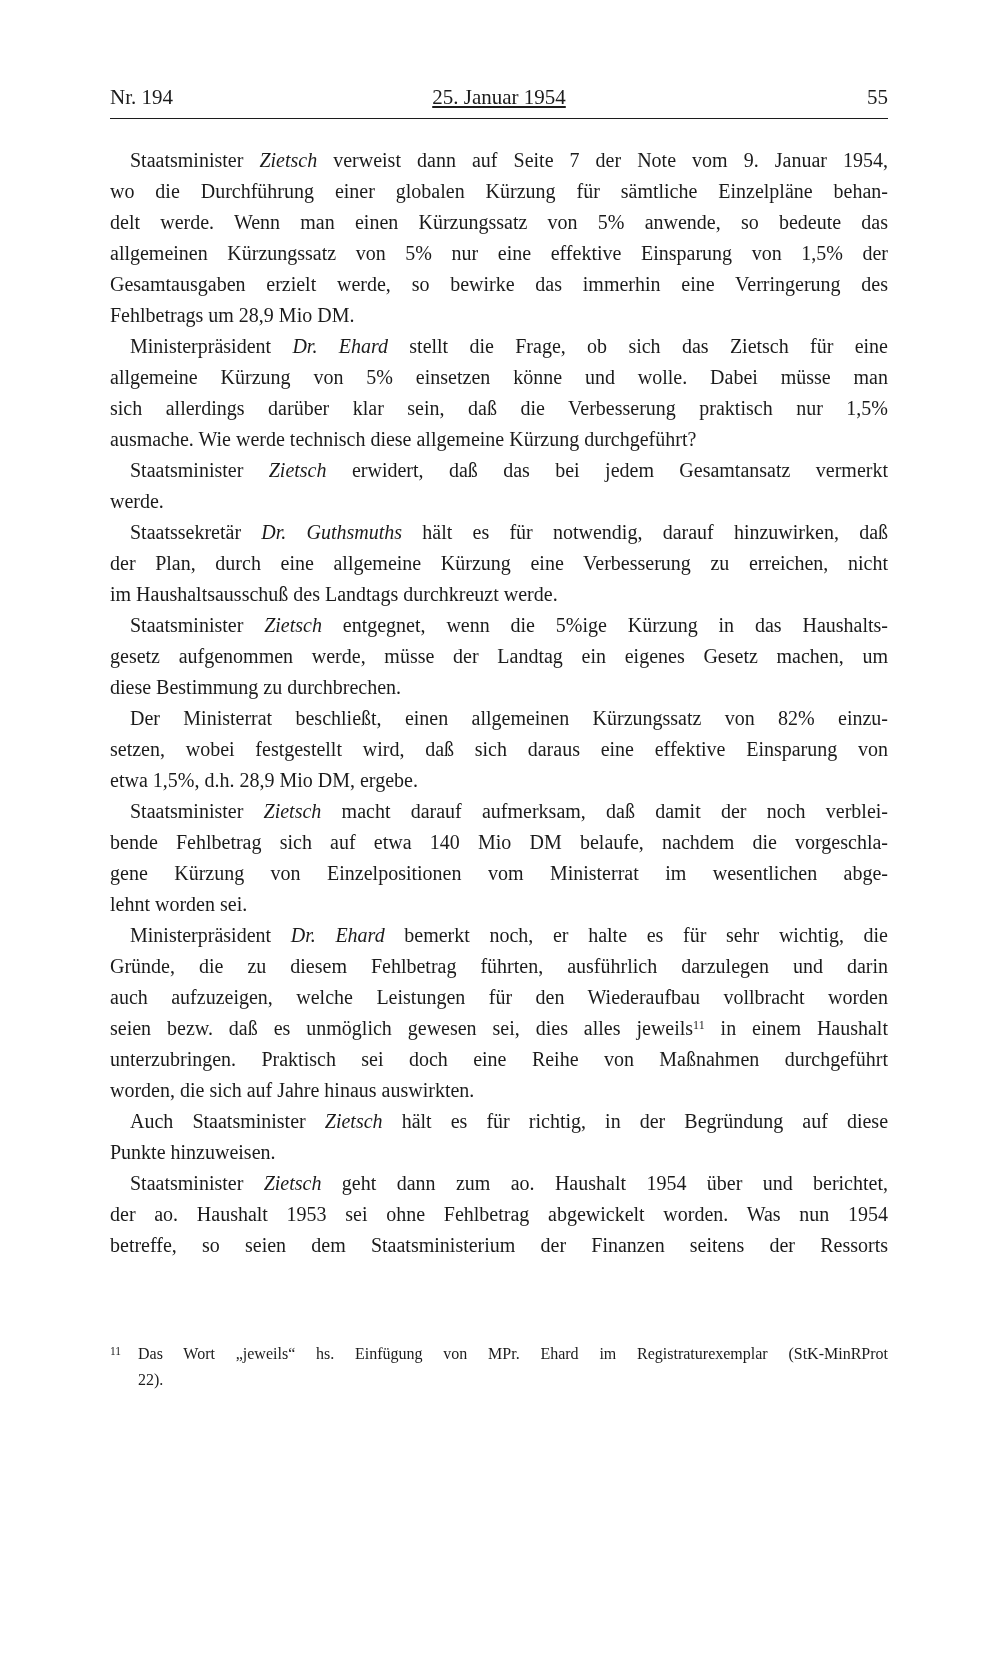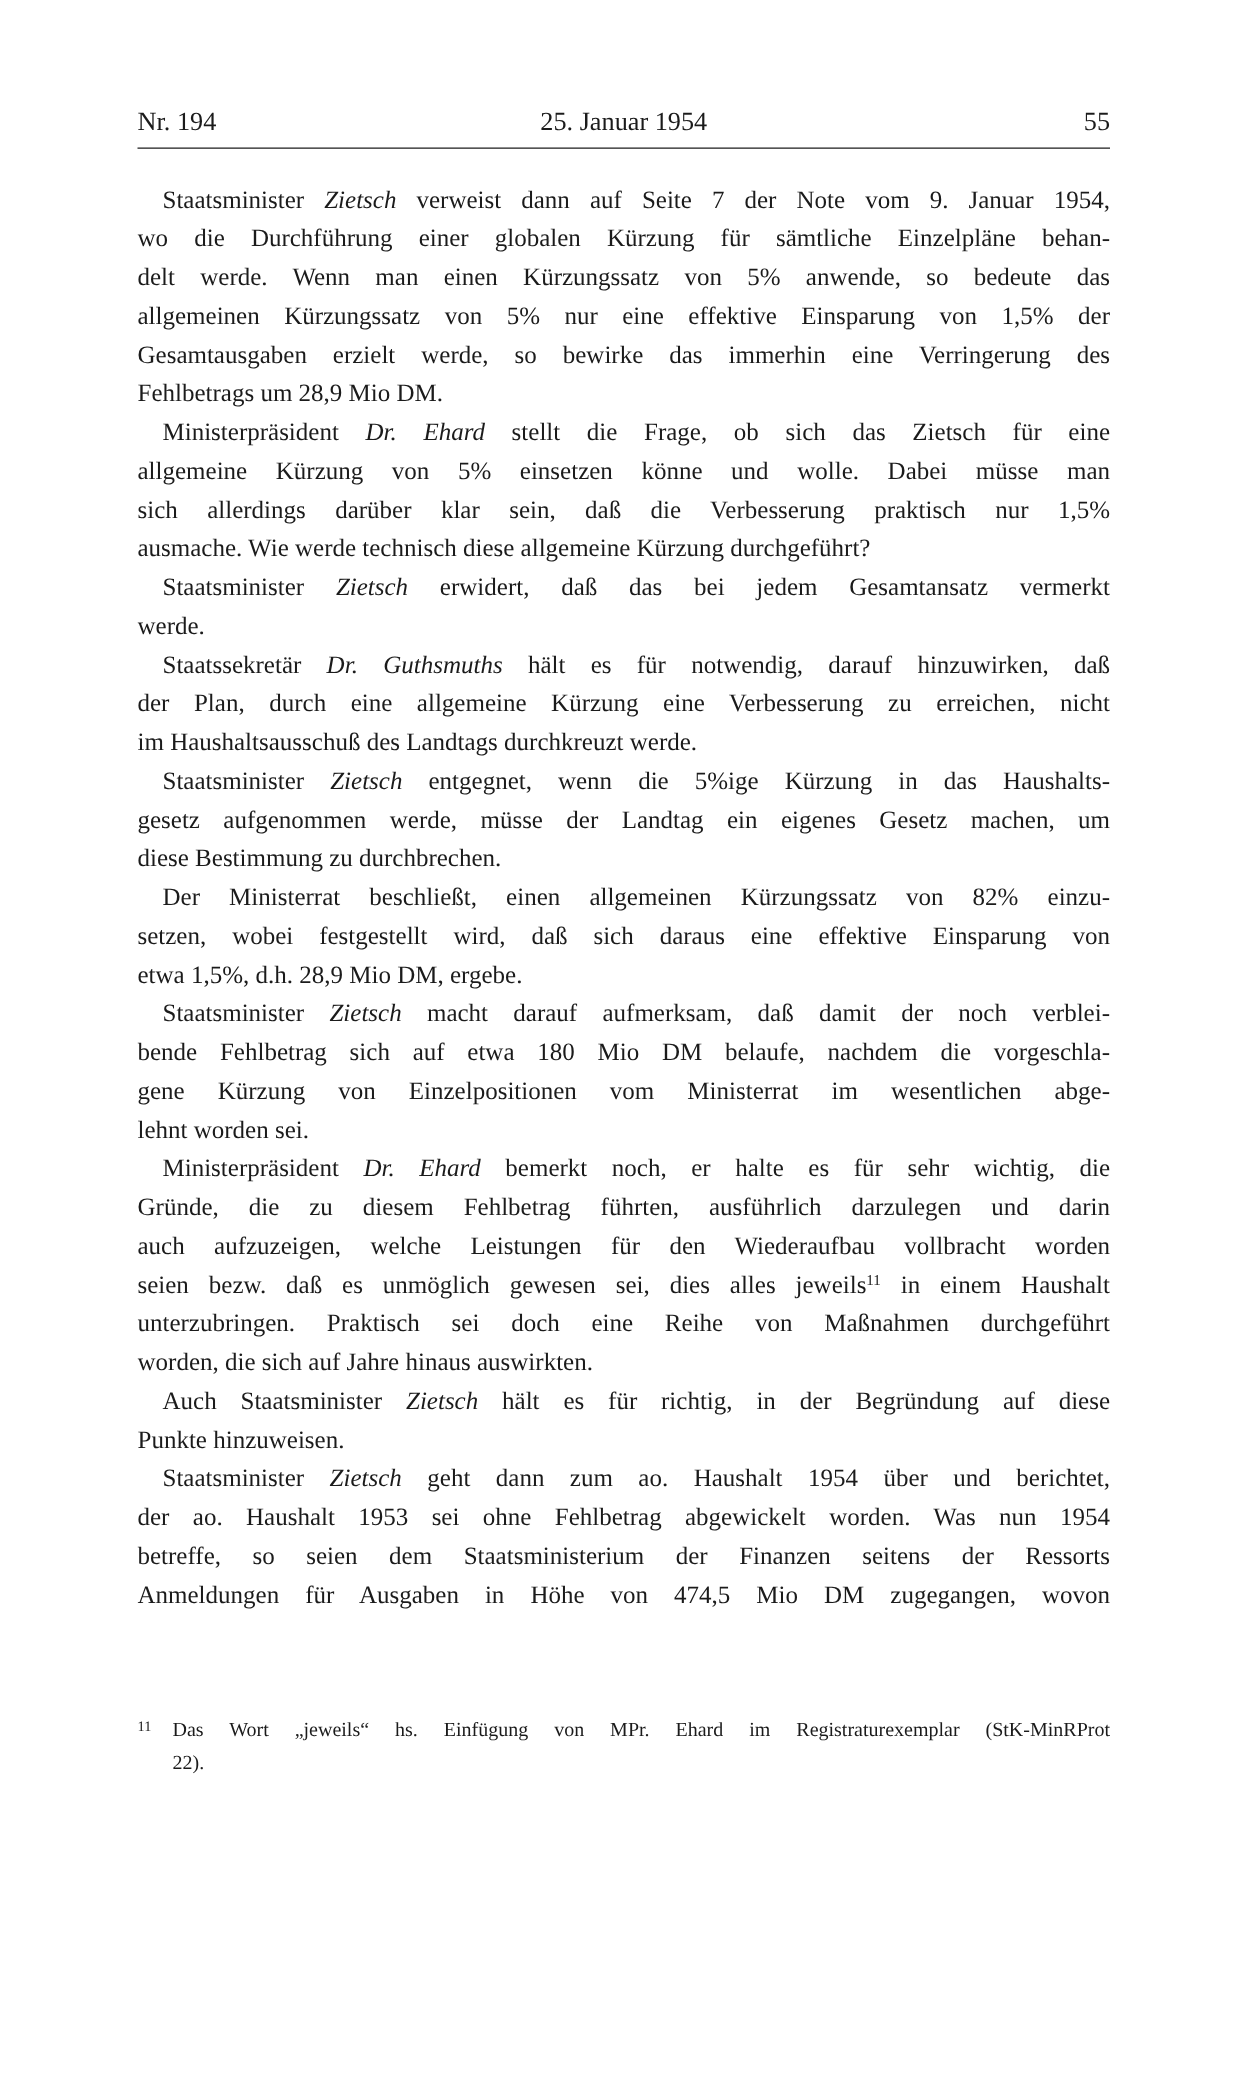--- a/index.html
+++ b/index.html
@@ -30,20 +30,21 @@
     align-items: flex-start;
     font-size: 21px;
     line-height: 26px;
     padding-bottom: 8px;
     border-bottom: 1.6px solid #1c1c1c;
   }
   .header .center {
     position: absolute;
     left: 50%;
     transform: translateX(-50%);
+    text-decoration: underline;
   }
 
   
   .body-text {
     margin-top: 26px;
     font-size: 20px;
     line-height: 31px;
   }
   .para { margin: 0; }
   .line {
@@ -120,41 +121,40 @@
           <div class="line"><span>gesetz aufgenommen werde, müsse der Landtag ein eigenes Gesetz machen, um</span></div>
           <div class="line last"><span>diese Bestimmung zu durchbrechen.</span></div>
         </div>
         <div class="para">
           <div class="line indent"><span>Der Ministerrat beschließt, einen allgemeinen Kürzungssatz von 82% einzu-</span></div>
           <div class="line"><span>setzen, wobei festgestellt wird, daß sich daraus eine effektive Einsparung von</span></div>
           <div class="line last"><span>etwa 1,5%, d.h. 28,9 Mio DM, ergebe.</span></div>
         </div>
         <div class="para">
           <div class="line indent"><span>Staatsminister </span><span class="it">Zietsch</span><span> macht darauf aufmerksam, daß damit der noch verblei-</span></div>
-          <div class="line"><span>bende Fehlbetrag sich auf etwa 180 Mio DM belaufe, nachdem die vorgeschla-</span></div>
+          <div class="line"><span>bende Fehlbetrag sich auf etwa 140 Mio DM belaufe, nachdem die vorgeschla-</span></div>
           <div class="line"><span>gene Kürzung von Einzelpositionen vom Ministerrat im wesentlichen abge-</span></div>
           <div class="line last"><span>lehnt worden sei.</span></div>
         </div>
         <div class="para">
           <div class="line indent"><span>Ministerpräsident </span><span class="it">Dr. Ehard</span><span> bemerkt noch, er halte es für sehr wichtig, die</span></div>
           <div class="line"><span>Gründe, die zu diesem Fehlbetrag führten, ausführlich darzulegen und darin</span></div>
           <div class="line"><span>auch aufzuzeigen, welche Leistungen für den Wiederaufbau vollbracht worden</span></div>
           <div class="line"><span>seien bezw. daß es unmöglich gewesen sei, dies alles jeweils</span><span class="sup">11</span><span> in einem Haushalt</span></div>
           <div class="line"><span>unterzubringen. Praktisch sei doch eine Reihe von Maßnahmen durchgeführt</span></div>
           <div class="line last"><span>worden, die sich auf Jahre hinaus auswirkten.</span></div>
         </div>
         <div class="para">
           <div class="line indent"><span>Auch Staatsminister </span><span class="it">Zietsch</span><span> hält es für richtig, in der Begründung auf diese</span></div>
           <div class="line last"><span>Punkte hinzuweisen.</span></div>
         </div>
         <div class="para">
           <div class="line indent"><span>Staatsminister </span><span class="it">Zietsch</span><span> geht dann zum ao. Haushalt 1954 über und berichtet,</span></div>
           <div class="line"><span>der ao. Haushalt 1953 sei ohne Fehlbetrag abgewickelt worden. Was nun 1954</span></div>
           <div class="line"><span>betreffe, so seien dem Staatsministerium der Finanzen seitens der Ressorts</span></div>
-          <div class="line"><span>Anmeldungen für Ausgaben in Höhe von 474,5 Mio DM zugegangen, wovon</span></div>
         </div>
       </div>
 
     <div class="footnote">
       <span class="fn-marker">11</span>
       <div>
           <div class="fn-line"><span>Das Wort „jeweils“ hs. Einfügung von MPr. Ehard im Registraturexemplar (StK-MinRProt</span></div>
           <div class="fn-line last"><span>22).</span></div>
         </div>
     </div>

